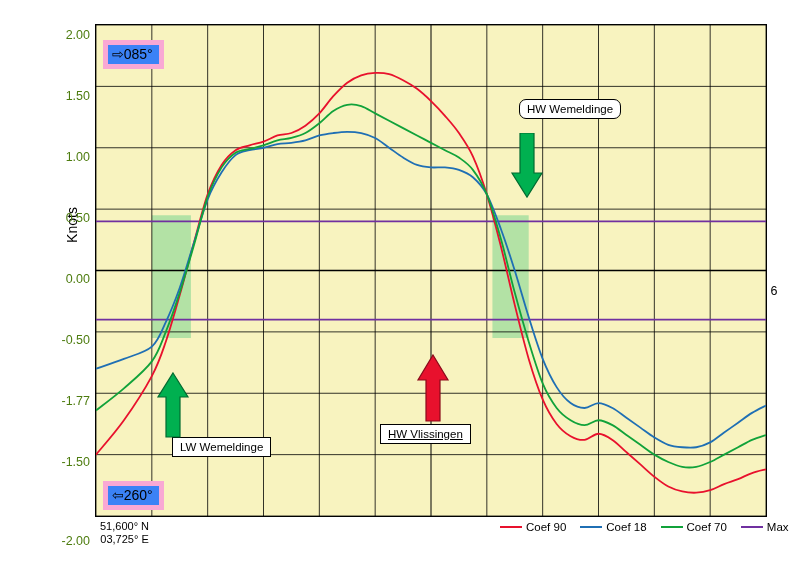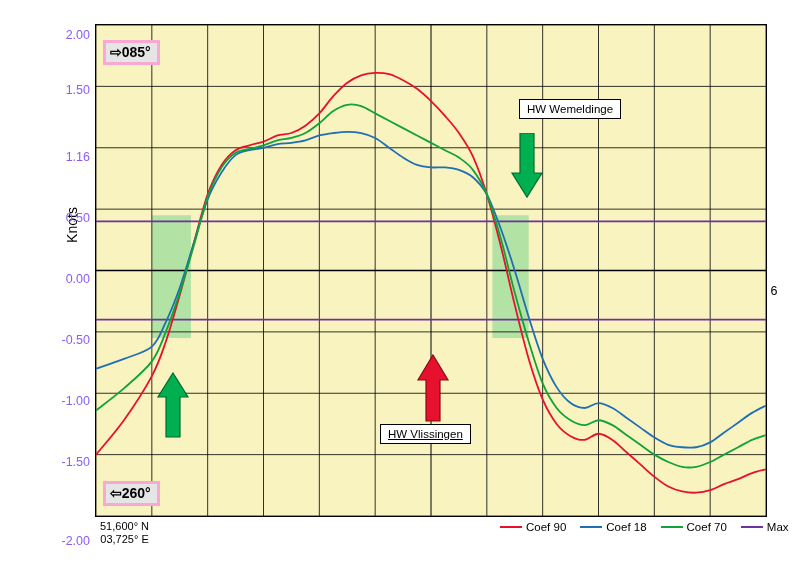--- a/index.html
+++ b/index.html
@@ -14,43 +14,43 @@
   #plotsvg{position:absolute;left:0;top:0;}
 
   
   #ylabel{
     position:absolute;left:14px;top:215px;width:120px;height:20px;
     transform:rotate(-90deg);transform-origin:50% 50%;
     text-align:center;font-size:14px;color:#000;
   }
   .ytick{
     position:absolute;right:0;width:46px;text-align:right;
-    font-size:12.5px;color:#8b5cf6;
+    font-size:12.5px;color:#4d7c0f;
   }
   #yticks{position:absolute;left:36px;top:0;width:54px;height:540px;}
 
   .xtick{
     position:absolute;width:24px;text-align:center;font-size:12.5px;color:#000;
   }
   #xticks{position:absolute;left:95px;top:0;width:680px;height:540px;}
 
   
   .dirbox{
-    position:absolute;background:#e5e5e5;border:3px solid #f9a8d4;
-    font-size:14px;font-weight:bold;padding:1px 6px 2px 4px;white-space:nowrap;
+    position:absolute;background:#3b82f6;border:5px solid #f9a8d4;
+    font-size:14px;font-weight:normal;padding:1px 6px 2px 4px;white-space:nowrap;
   }
   #dir-top{left:103px;top:40px;}
   #dir-bottom{left:103px;top:481px;text-align:center;}
 
   
   .callout{
     position:absolute;background:#fff;border:1px solid #000;
     font-size:11.5px;padding:3px 7px;white-space:nowrap;color:#000;
   }
-  #hw-wemeldinge{left:519px;top:99px;}
+  #hw-wemeldinge{left:519px;top:99px;border-radius:7px;}
   #lw-wemeldinge{left:172px;top:437px;}
   #hw-vlissingen{left:380px;top:424px;text-decoration:underline;}
 
   
   #coords{
     position:absolute;left:100px;top:520px;font-size:11px;line-height:12.5px;color:#000;text-align:center;
   }
 
   
   #legend{
@@ -65,26 +65,26 @@
 </style>
 </head>
 <body>
 
 <div id="wrap">
 
   <div id="ylabel">Knots</div>
 
   <div id="yticks">
     <div class="ytick" style="top:28px">2.00</div>
-    <div class="ytick" style="top:83px">1.50</div>
-    <div class="ytick" style="top:150px">1.16</div>
+    <div class="ytick" style="top:89px">1.50</div>
+    <div class="ytick" style="top:150px">1.00</div>
     <div class="ytick" style="top:211px">0.50</div>
     <div class="ytick" style="top:272px">0.00</div>
     <div class="ytick" style="top:333px">-0.50</div>
-    <div class="ytick" style="top:394px">-1.00</div>
+    <div class="ytick" style="top:394px">-1.77</div>
     <div class="ytick" style="top:455px">-1.50</div>
     <div class="ytick" style="top:534px">-2.00</div>
   </div>
 
   <div id="xticks">
     <div class="xtick" style="left:-5px;top:284px">-6</div>
     <div class="xtick" style="left:51px;top:284px">-5</div>
     <div class="xtick" style="left:107px;top:284px">-4</div>
     <div class="xtick" style="left:163px;top:284px">-3</div>
     <div class="xtick" style="left:219px;top:284px">-2</div>
@@ -138,20 +138,21 @@
           <path d="M0.00,343.70 C4.65,342.06 18.61,337.56 27.92,333.88 C37.22,330.20 48.85,327.74 55.83,321.61 C62.81,315.47 65.14,306.87 69.79,297.05 C74.44,287.23 79.10,275.78 83.75,262.69 C88.40,249.59 93.06,233.22 97.71,218.49 C102.36,203.76 107.01,186.17 111.67,174.31 C116.32,162.44 120.97,154.67 125.63,147.30 C130.28,139.94 134.93,133.80 139.58,130.12 C144.24,126.43 148.89,126.43 153.54,125.20 C158.19,123.98 162.85,123.77 167.50,122.75 C172.15,121.73 176.81,119.89 181.46,119.07 C186.11,118.25 190.76,118.45 195.42,117.84 C200.07,117.23 204.72,116.61 209.38,115.38 C214.03,114.16 218.68,111.70 223.33,110.47 C227.99,109.25 232.64,108.63 237.29,108.02 C241.94,107.41 246.60,106.79 251.25,106.79 C255.90,106.79 260.56,107.00 265.21,108.02 C269.86,109.04 274.51,110.48 279.17,112.93 C283.82,115.39 288.47,119.48 293.13,122.75 C297.78,126.02 302.43,129.71 307.08,132.57 C311.74,135.43 316.39,138.30 321.04,139.94 C325.69,141.57 330.35,141.98 335.00,142.39 C339.65,142.80 344.31,141.98 348.96,142.39 C353.61,142.80 358.26,143.21 362.92,144.85 C367.57,146.48 372.22,148.12 376.88,152.21 C381.53,156.30 386.18,160.80 390.83,169.39 C395.49,177.99 400.14,191.08 404.79,203.77 C409.44,216.45 414.10,230.77 418.75,245.50 C423.40,260.23 428.06,277.41 432.71,292.14 C437.36,306.88 442.01,322.22 446.67,333.88 C451.32,345.54 455.97,354.75 460.63,362.11 C465.28,369.48 469.93,374.59 474.58,378.07 C479.24,381.55 483.89,382.98 488.54,382.98 C493.19,382.98 497.85,378.07 502.50,378.07 C507.15,378.07 511.81,380.53 516.46,382.98 C521.11,385.44 525.76,389.53 530.42,392.80 C535.07,396.07 539.72,399.35 544.38,402.62 C549.03,405.89 553.68,409.58 558.33,412.44 C562.99,415.30 567.64,418.17 572.29,419.81 C576.94,421.44 581.60,421.85 586.25,422.26 C590.90,422.67 595.56,423.08 600.21,422.26 C604.86,421.44 609.51,419.81 614.17,417.35 C618.82,414.90 623.47,410.80 628.13,407.53 C632.78,404.26 637.43,400.98 642.08,397.71 C646.74,394.44 651.39,390.75 656.04,387.89 C660.69,385.03 667.67,381.75 670.00,380.52" fill="none" stroke="#1f6fb4" stroke-width="1.8"></path>
           <path d="M0.00,385.44 C4.65,381.75 18.61,371.52 27.92,363.34 C37.22,355.16 48.85,345.75 55.83,336.34 C62.81,326.92 65.14,318.33 69.79,306.88 C74.44,295.42 79.10,281.92 83.75,267.60 C88.40,253.27 93.06,236.91 97.71,220.95 C102.36,204.99 107.01,184.94 111.67,171.85 C116.32,158.76 120.97,149.76 125.63,142.39 C130.28,135.03 134.93,130.73 139.58,127.66 C144.24,124.59 148.89,125.20 153.54,123.98 C158.19,122.75 162.85,121.73 167.50,120.30 C172.15,118.86 176.81,116.61 181.46,115.38 C186.11,114.16 190.76,114.16 195.42,112.93 C200.07,111.70 204.72,110.47 209.38,108.02 C214.03,105.56 218.68,101.88 223.33,98.20 C227.99,94.52 232.64,88.99 237.29,85.93 C241.94,82.86 246.60,80.61 251.25,79.79 C255.90,78.97 260.56,79.58 265.21,81.02 C269.86,82.45 274.51,85.92 279.17,88.38 C283.82,90.83 288.47,93.29 293.13,95.75 C297.78,98.20 302.43,100.65 307.08,103.11 C311.74,105.56 316.39,108.02 321.04,110.47 C325.69,112.93 330.35,115.38 335.00,117.84 C339.65,120.29 344.31,122.75 348.96,125.20 C353.61,127.66 358.26,129.30 362.92,132.57 C367.57,135.84 372.22,138.71 376.88,144.85 C381.53,150.98 386.18,157.94 390.83,169.39 C395.49,180.85 400.14,197.22 404.79,213.59 C409.44,229.95 414.10,250.41 418.75,267.60 C423.40,284.78 428.06,301.56 432.71,316.70 C437.36,331.83 442.01,347.38 446.67,358.43 C451.32,369.48 455.97,376.84 460.63,382.98 C465.28,389.12 469.93,392.39 474.58,395.25 C479.24,398.12 483.89,400.17 488.54,400.17 C493.19,400.17 497.85,395.25 502.50,395.25 C507.15,395.25 511.81,397.71 516.46,400.17 C521.11,402.62 525.76,406.71 530.42,409.99 C535.07,413.26 539.72,416.53 544.38,419.81 C549.03,423.08 553.68,426.76 558.33,429.63 C562.99,432.49 567.64,434.94 572.29,436.99 C576.94,439.04 581.60,441.08 586.25,441.90 C590.90,442.72 595.56,442.72 600.21,441.90 C604.86,441.08 609.51,439.04 614.17,436.99 C618.82,434.94 623.47,432.08 628.13,429.63 C632.78,427.17 637.43,424.71 642.08,422.26 C646.74,419.81 651.39,416.94 656.04,414.89 C660.69,412.85 667.67,410.80 670.00,409.99" fill="none" stroke="#11a23a" stroke-width="1.8"></path>
         </g>
     </svg>
   </div>
 
   <div class="dirbox" id="dir-top">⇨085°</div>
   <div class="dirbox" id="dir-bottom">⇦260°</div>
 
   <div class="callout" id="hw-wemeldinge">HW Wemeldinge</div>
+  <div class="callout" id="lw-wemeldinge">LW Wemeldinge</div>
   <div class="callout" id="hw-vlissingen">HW Vlissingen</div>
 
   <svg class="arrow" style="left:510px;top:133px" width="34" height="68">
     <polygon points="10,0 24,0 24,40 32,40 17,64 2,40 10,40" fill="#00b050" stroke="#006b30" stroke-width="1.2"></polygon>
   </svg>
   <svg class="arrow" style="left:156px;top:371px" width="34" height="68">
     <polygon points="17,2 32,26 24,26 24,66 10,66 10,26 2,26" fill="#00b050" stroke="#006b30" stroke-width="1.2"></polygon>
   </svg>
   <svg class="arrow" style="left:416px;top:353px" width="34" height="70">
     <polygon points="17,2 32,27 24,27 24,68 10,68 10,27 2,27" fill="#e8112d" stroke="#8a0a1a" stroke-width="1.2"></polygon>

